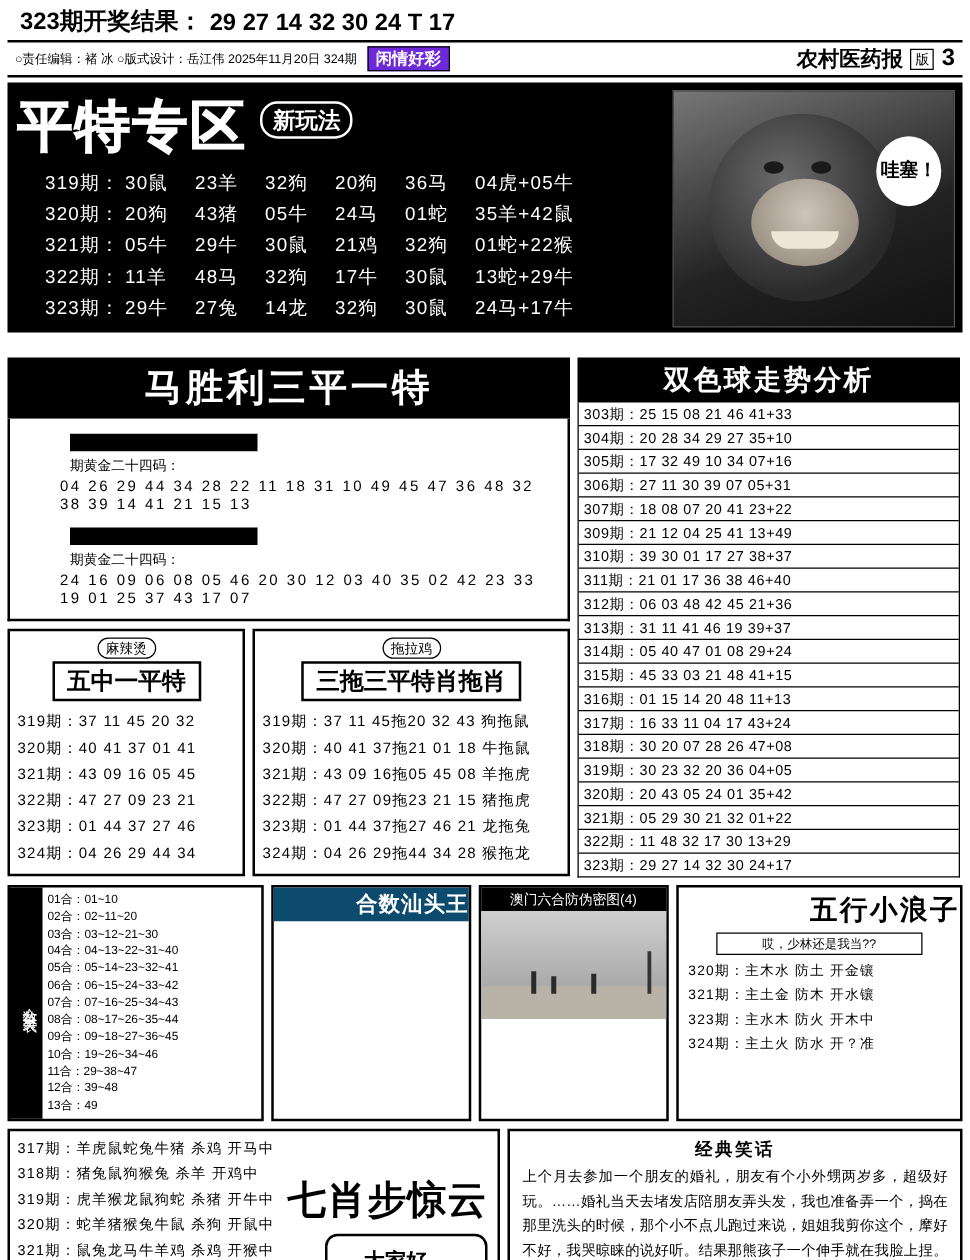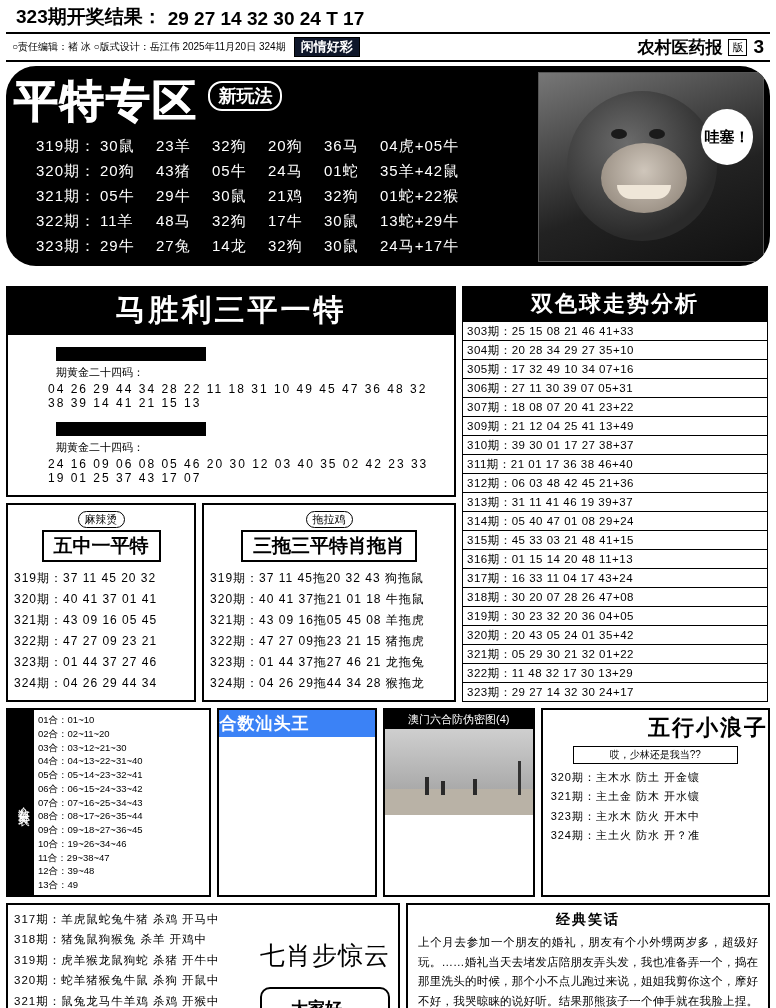--- a/index.html
+++ b/index.html
@@ -2,27 +2,27 @@
 <html><head>
 <meta charset="utf-8">
 <style>
   html,body{margin:0;padding:0;background:#fff;}
   body{width:776px;font-family:"Liberation Sans","DejaVu Sans",sans-serif;color:#000;}
   .page{width:776px;height:1008px;position:relative;box-sizing:border-box;padding:0 6px;}
   .hdr-line{display:flex;align-items:flex-end;gap:6px;padding:4px 4px 2px 10px;}
   .hdr-line .t1{font-size:19px;font-weight:bold;letter-spacing:0px;}
   .subbar{display:flex;align-items:center;border-top:2px solid #000;border-bottom:2px solid #000;padding:2px 6px;gap:8px;height:22px;}
   .subbar .left{font-size:10px;flex:0 0 auto;}
-  .subbar .mid{font-size:13px;font-weight:bold;border:1px solid #000;padding:0 6px;background:#0f172a;color:#fff;}
+  .subbar .mid{font-size:13px;font-weight:bold;border:1px solid #000;padding:0 6px;background:#6d28d9;color:#fff;}
   .subbar .right{margin-left:auto;display:flex;align-items:center;gap:6px;}
   .subbar .paper{font-size:17px;font-weight:bold;}
   .subbar .issue{font-size:11px;border:1px solid #000;padding:0 3px;}
   .subbar .issue-n{font-size:19px;font-weight:bold;}
 
-  .blackbox{background:#000;color:#fff;margin-top:4px;padding:6px 8px;position:relative;overflow:hidden;height:200px;box-sizing:border-box;border-radius:30px;}
+  .blackbox{background:#000;color:#fff;margin-top:4px;padding:6px 8px;position:relative;overflow:hidden;height:200px;box-sizing:border-box;}
   .pt-title{font-size:44px;font-weight:bold;letter-spacing:2px;display:inline-block;-webkit-text-stroke:1px #fff;}
   .newplay{display:inline-block;border:2px solid #fff;border-radius:14px;padding:1px 8px;font-size:18px;font-weight:bold;margin-left:6px;vertical-align:14px;}
   .rows{margin-top:6px;}
   .row{font-size:15px;margin:6px 0 0 22px;letter-spacing:1px;white-space:nowrap;}
   .row .lbl{display:inline-block;width:64px;}
   .row .c{display:inline-block;width:56px;}
   .monkey{position:absolute;right:6px;top:6px;width:224px;height:188px;background:linear-gradient(160deg,#777,#222 60%,#111);border:1px solid #555;overflow:hidden;}
   .monkey .face{position:absolute;left:28px;top:18px;width:150px;height:150px;border-radius:50%;background:radial-gradient(circle at 40% 35%,#6b6b6b,#2a2a2a 70%);}
   .monkey .m1{position:absolute;left:62px;top:70px;width:86px;height:70px;border-radius:50%;background:radial-gradient(circle at 50% 40%,#cfc6bb,#8a7f73);}
   .monkey .eye{position:absolute;width:16px;height:10px;border-radius:50%;background:#1a1a1a;}
@@ -53,37 +53,37 @@
   .cap{text-align:center;}
   .cap .small{display:inline-block;border:1px solid #000;border-radius:10px;font-size:11px;padding:0 6px;}
   .cap .big{font-size:19px;font-weight:bold;border:2px solid #000;display:inline-block;padding:1px 10px;margin-top:2px;}
   .plist{margin-top:6px;font-size:12px;line-height:1.75;letter-spacing:1px;}
 
   .lower{display:flex;gap:6px;margin-top:6px;}
   .hs-box{border:2px solid #000;width:202px;display:flex;}
   .hs-side{width:22px;background:#000;color:#fff;font-size:12px;writing-mode:vertical-rl;text-align:center;padding:4px 2px;letter-spacing:2px;}
   .hs-list{font-size:9.5px;line-height:1.45;padding:3px 4px;}
   .st-box{border:2px solid #000;width:156px;}
-  .st-title{background:#3b82f6;color:#fff;text-align:left;font-size:17px;font-weight:bold;padding:2px 0;letter-spacing:1px;}
+  .st-title{background:#0c4a6e;color:#fff;text-align:right;font-size:17px;font-weight:bold;padding:2px 0;letter-spacing:1px;}
   .st-body{font-size:10px;line-height:1.6;padding:5px 6px;}
   .pic-box{border:2px solid #000;width:148px;}
   .pic-title{background:#000;color:#fff;text-align:center;font-size:11px;padding:2px 0;}
   .pic-img{height:86px;background:linear-gradient(#cfcfcf,#9a9a9a);position:relative;overflow:hidden;}
   .pic-img .gnd{position:absolute;bottom:0;left:0;right:0;height:26px;background:#b9b2a6;}
   .pic-img .fig{position:absolute;bottom:20px;width:4px;height:18px;background:#2a2a2a;}
   .pic-img .tree{position:absolute;bottom:20px;right:12px;width:3px;height:34px;background:#333;}
   .wx-box{border:2px solid #000;width:226px;}
   .wx-title{text-align:right;font-size:22px;font-weight:bold;letter-spacing:2px;padding:3px 0;}
   .wx-sub{text-align:center;font-size:10px;border:1px solid #000;margin:0 30px 4px;padding:1px 0;}
   .wx-list{font-size:11px;line-height:1.75;padding:0 8px 6px;letter-spacing:1px;}
 
   .bottom{display:flex;gap:6px;margin-top:6px;}
   .bl{border:2px solid #000;width:398px;position:relative;padding:4px 6px;}
   .bl .line{font-size:11.5px;line-height:1.78;letter-spacing:1px;}
-  .qx{position:absolute;right:8px;top:34px;font-size:25px;font-weight:normal;letter-spacing:1px;}
+  .qx{position:absolute;right:8px;top:34px;font-size:31px;font-weight:bold;letter-spacing:1px;}
   .speech{position:absolute;right:8px;top:82px;width:130px;height:74px;border:2px solid #000;border-radius:10px;text-align:center;font-size:17px;font-weight:bold;line-height:1.45;padding-top:8px;box-sizing:border-box;}
   .br{border:2px solid #000;width:358px;padding:6px 10px;}
   .br .t{text-align:center;font-size:14px;font-weight:bold;letter-spacing:2px;margin-bottom:4px;}
   .br .body{font-size:11.5px;line-height:1.7;text-align:justify;}
 </style>
 </head>
 <body>
 
 <div class="page">
 

